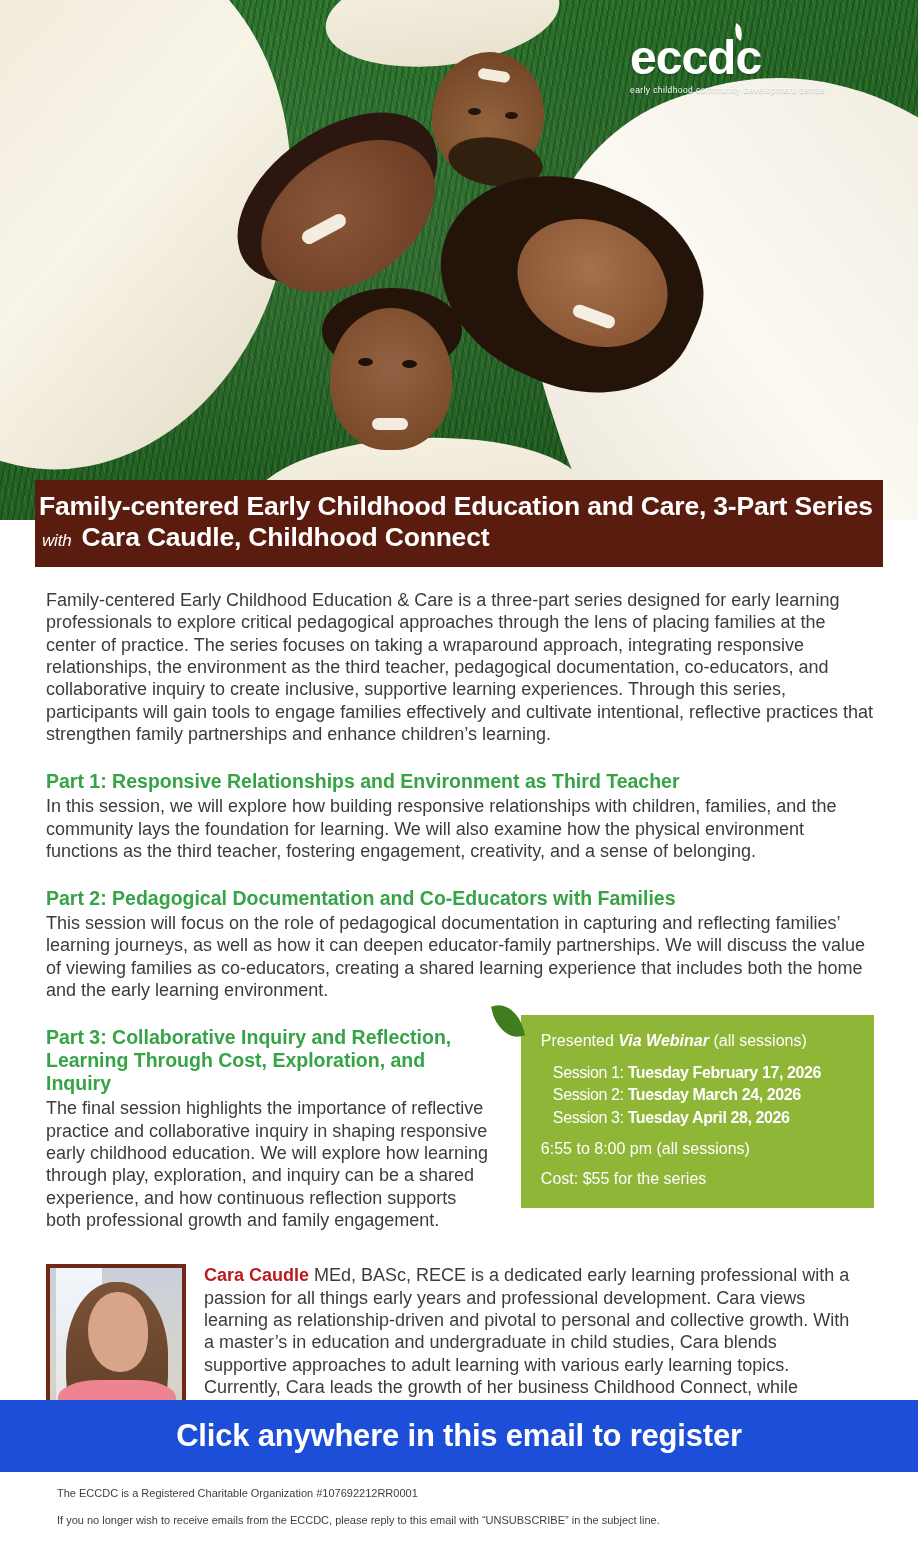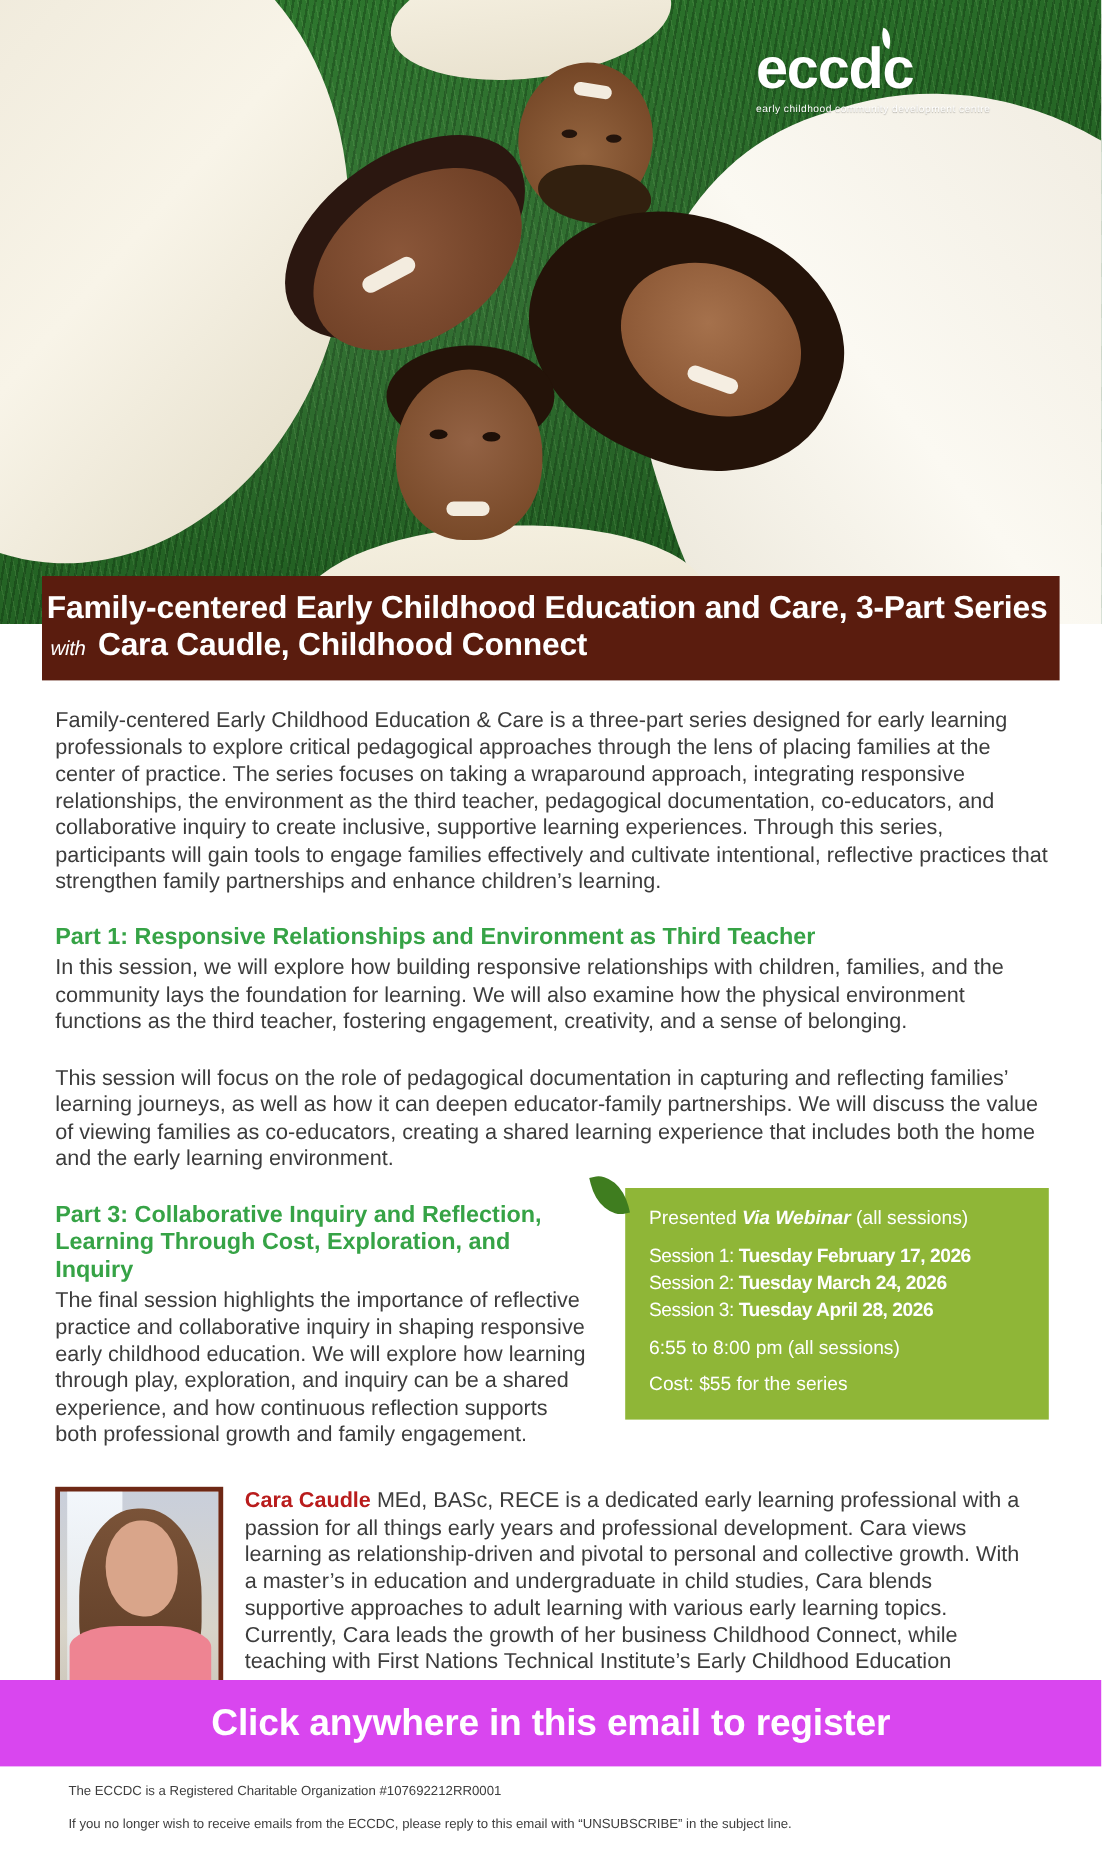--- a/index.html
+++ b/index.html
@@ -88,21 +88,21 @@
   .part3-row { display:flex; gap:28px; align-items:flex-start; }
   .part3-left { width:472px; }
   .part3-left .part-body { margin-bottom:0; }
   .boxwrap { position:relative; width:373px; margin-top:-11px; }
   .box-leaf { position:absolute; left:-26px; top:-12px; width:26px; height:36px;
     background:#3f7d1f; border-radius:0 85% 0 85%; transform:rotate(-14deg); }
   .session-box { background:#8fb637; color:#ffffff; padding:15px 20px 17px; }
   .session-box .row { font-size:16px; line-height:1.4; }
   .presented { margin-bottom:9px; }
   .presented .vw { font-weight:700; font-style:italic; }
-  .session-line { white-space:nowrap; letter-spacing:-0.4px; line-height:1.42; }
+  .session-line { white-space:nowrap; letter-spacing:-0.4px; line-height:1.42;margin-left:12px; }
   .session-line b { letter-spacing:-0.4px; }
   .time-line { margin-top:9px; }
   .cost-line { margin-top:8px; }
 
   .bio-row { display:flex; gap:18px; margin-top:33px; }
   .bio-photo { position:relative; width:140px; height:170px; border:4px solid #6e2815;
     overflow:hidden; flex:0 0 auto;
     background:linear-gradient(180deg,#c9cfdb 0%, #d8d4c9 70%, #cfc9bd 100%); }
   .bio-photo .window { position:absolute; left:6px; top:0; width:46px; height:170px;
     background:linear-gradient(180deg, rgba(245,249,253,0.95), rgba(230,235,240,0.6)); }
@@ -111,21 +111,21 @@
   .bio-photo .face { position:absolute; left:38px; top:24px; width:60px; height:80px;
     border-radius:50% 50% 46% 54%; background:#d9a58a; }
   .bio-photo .shirt { position:absolute; left:8px; bottom:0; width:118px; height:50px;
     border-radius:35% 35% 0 0; background:#ee8492; }
   .bio-text { width:660px; font-size:18px; line-height:1.24; }
   .bio-text b { color:#b91c1c;margin-top:44px; }
 
   
   .register {
     position:absolute; left:0; top:1400px; width:918px; height:72px; z-index:4;
-    background:#d946ef; color:#ffffff; display:flex; align-items:center; justify-content:center;
+    background:#1d4ed8; color:#ffffff; display:flex; align-items:center; justify-content:center;
     font-size:31px; font-weight:700; letter-spacing:-0.2px; cursor:pointer;
   }
   .footer { position:absolute; left:57px; top:1487px; font-size:11px; color:#3e3e3e; z-index:2; }
   .footer .f2 { margin-top:15px; }
 </style>
 </head>
 <body>
 
 <div class="page">
 
@@ -167,20 +167,21 @@
   <div class="content">
 
     <p class="body-text intro">Family-centered Early Childhood Education &amp; Care is a three-part series designed for early learning professionals to explore critical pedagogical approaches through the lens of placing families at the center of practice. The series focuses on taking a wraparound approach, integrating responsive relationships, the environment as the third teacher, pedagogical documentation, co-educators, and collaborative inquiry to create inclusive, supportive learning experiences. Through this series, participants will gain tools to engage families effectively and cultivate intentional, reflective practices that strengthen family partnerships and enhance children’s learning.</p>
 
     <div>
       <div class="part-heading">Part 1: Responsive Relationships and Environment as Third Teacher</div>
       <p class="body-text part-body">In this session, we will explore how building responsive relationships with children, families, and the community lays the foundation for learning. We will also examine how the physical environment functions as the third teacher, fostering engagement, creativity, and a sense of belonging.</p>
     </div>
 
     <div>
+      <div class="part-heading">Part 2: Pedagogical Documentation and Co-Educators with Families</div>
       <p class="body-text part-body">This session will focus on the role of pedagogical documentation in capturing and reflecting families’ learning journeys, as well as how it can deepen educator-family partnerships. We will discuss the value of viewing families as co-educators, creating a shared learning experience that includes both the home and the early learning environment.</p>
     </div>
 
     <div class="part3-row">
       <div class="part3-left">
         <div class="part-heading">Part 3: Collaborative Inquiry and Reflection, Learning Through Cost, Exploration, and Inquiry</div>
         <p class="body-text part-body">The final session highlights the importance of reflective practice and collaborative inquiry in shaping responsive early childhood education. We will explore how learning through play, exploration, and inquiry can be a shared experience, and how continuous reflection supports both professional growth and family engagement.</p>
       </div>
 
       <div class="boxwrap">

